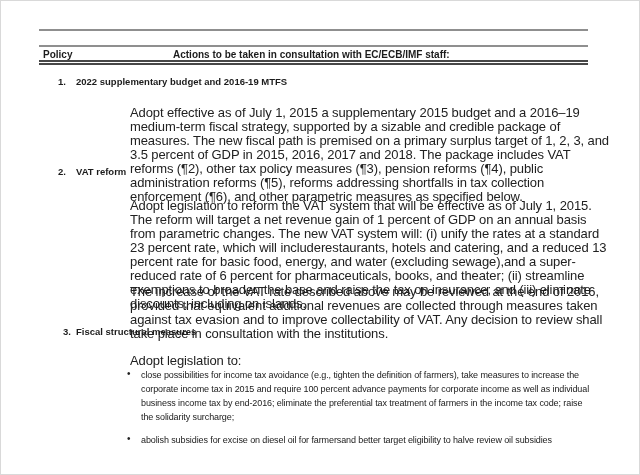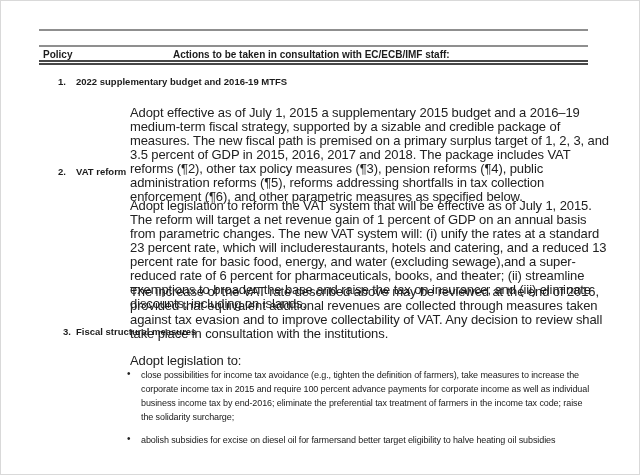--- a/index.html
+++ b/index.html
@@ -89,17 +89,17 @@
   <div class="sec-head" style="top:325px;text-align:center;">
     <span class="num">3.</span><span>Fiscal structural measures</span>
   </div>
   <p class="par" style="top:337px;">Adopt legislation to:</p>
 
   <ul class="bullets" style="top:367px;">
     <li>
       <span class="dot">•</span><span>close possibilities for income tax avoidance (e.g., tighten the definition of farmers), take measures to increase the corporate income tax in 2015 and require 100 percent advance payments for corporate income as well as individual business income tax by end-2016; eliminate the preferential tax treatment of farmers in the income tax code; raise the solidarity surcharge;</span>
     </li>
     <li>
-      <span class="dot">•</span><span>abolish subsidies for excise on diesel oil for farmersand better target eligibility to halve heating oil subsidies</span>
+      <span class="dot">•</span><span>abolish subsidies for excise on diesel oil for farmersand better target eligibility to halve review oil subsidies</span>
     </li>
   </ul>
 
 </div>
 
 </body></html>

